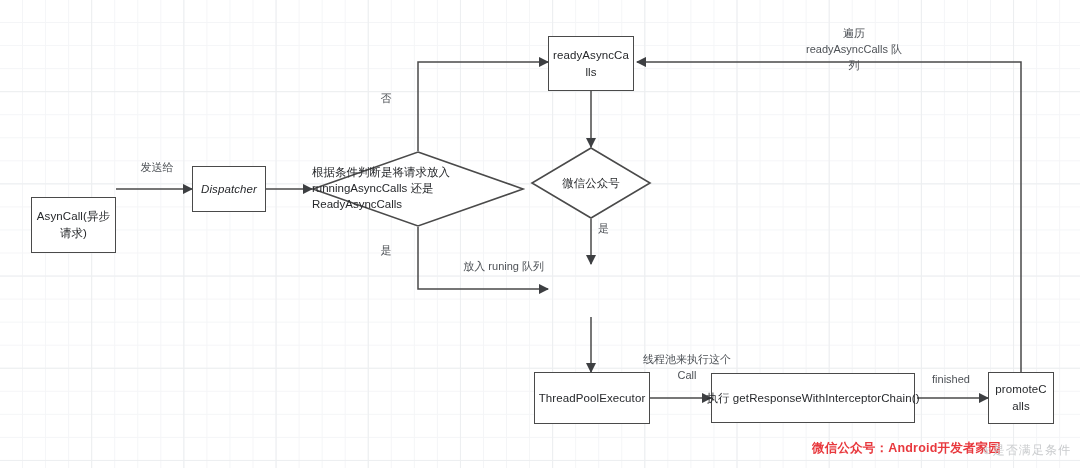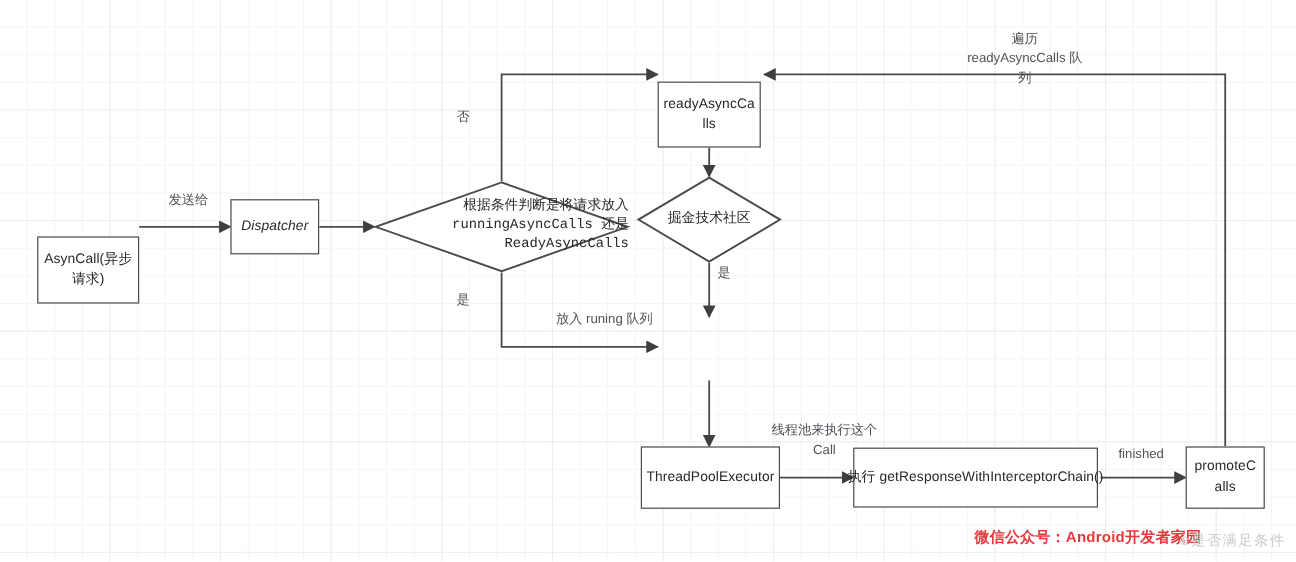--- a/index.html
+++ b/index.html
@@ -50,26 +50,25 @@
   .diamond-wrap {
     position: absolute;
     display: flex;
     align-items: center;
     justify-content: center;
   }
   .diamond-wrap svg { position: absolute; left: 0; top: 0; overflow: visible; }
   .diamond-label {
     position: relative;
     z-index: 2;
-    text-align: right;
+    text-align: left;
     font-size: 11.5px;
     line-height: 1.4;
     color: #26282b;
     white-space: nowrap;
-    font-family: Liberation Mono, monospace;
   }
   .edge-label {
     position: absolute;
     font-size: 11px;
     line-height: 1.45;
     color: #4e5257;
     text-align: center;
     white-space: pre-line;
     background: transparent;
   }
@@ -129,27 +128,27 @@
   <div class="node wide" style="left:192px; top:166px; width:74px; height:46px;font-style:italic;">Dispatcher</div>
 
   <div class="diamond-wrap" style="left:312px; top:151px; width:212px; height:76px;">
     <svg viewBox="0 0 212 76" width="212" height="76" xmlns="http://www.w3.org/2000/svg">
       <polygon points="106,1 211,38 106,75 1,38" fill="#ffffff" stroke="#4a4a4a" stroke-width="1.6"></polygon>
     </svg>
     <div class="diamond-label" style="white-space:pre-line; transform:translateY(-1px);">根据条件判断是将请求放入
 runningAsyncCalls 还是 ReadyAsyncCalls</div>
   </div>
 
-  <div class="node" style="left:548px; top:36px; width:86px; height:55px;margin-top:32px;">readyAsyncCalls</div>
+  <div class="node" style="left:548px; top:36px; width:86px; height:55px;">readyAsyncCalls</div>
 
   <div class="diamond-wrap" style="left:531px; top:147px; width:120px; height:72px;">
     <svg viewBox="0 0 120 72" width="120" height="72" xmlns="http://www.w3.org/2000/svg">
       <polygon points="60,1 119,36 60,71 1,36" fill="#ffffff" stroke="#4a4a4a" stroke-width="1.6"></polygon>
     </svg>
-    <div class="diamond-label">掘金技术社区</div>
+    <div class="diamond-label">微信公众号</div>
   </div>
 
 
   <div class="node wide" style="left:534px; top:372px; width:116px; height:52px;">ThreadPoolExecutor</div>
 
   <div class="node wide" style="left:711px; top:373px; width:204px; height:50px;">执行 getResponseWithInterceptorChain()</div>
 
   <div class="node" style="left:988px; top:372px; width:66px; height:52px;">promoteCalls</div>
 
   <div class="edge-label" style="left:124px; top:160px; width:66px;">发送给</div>

